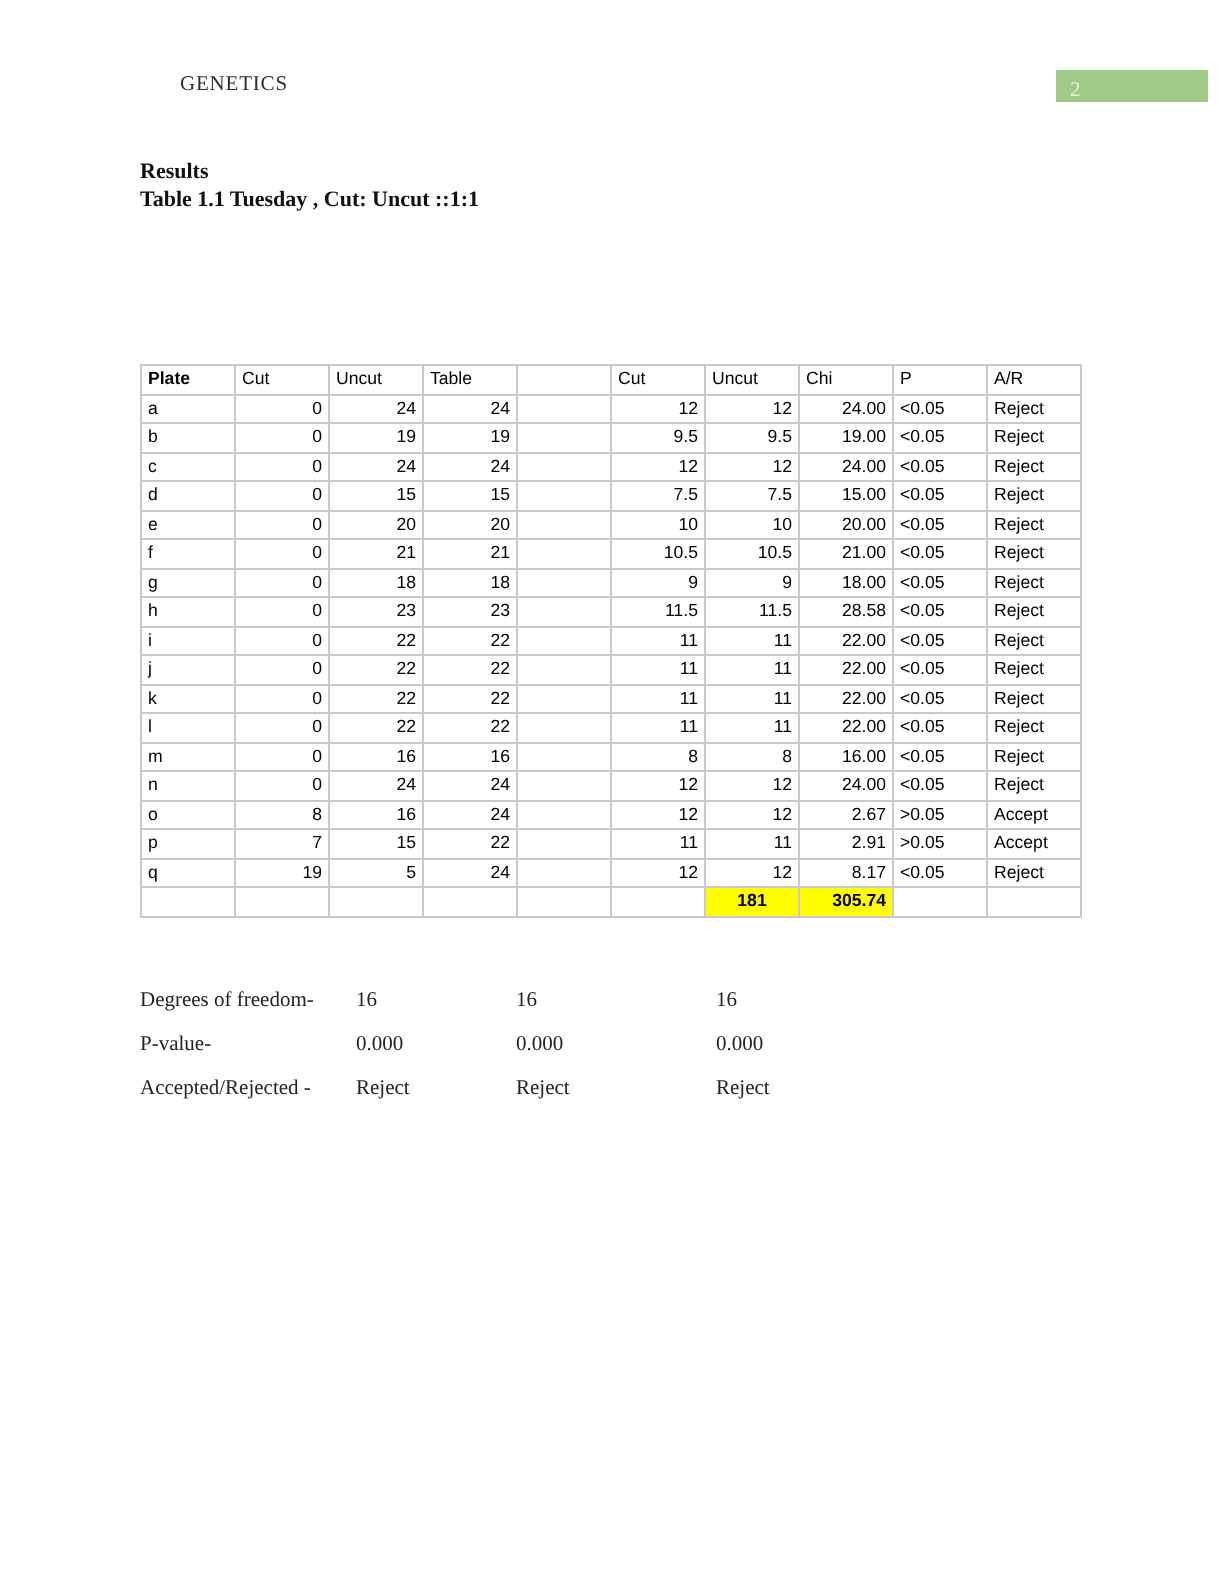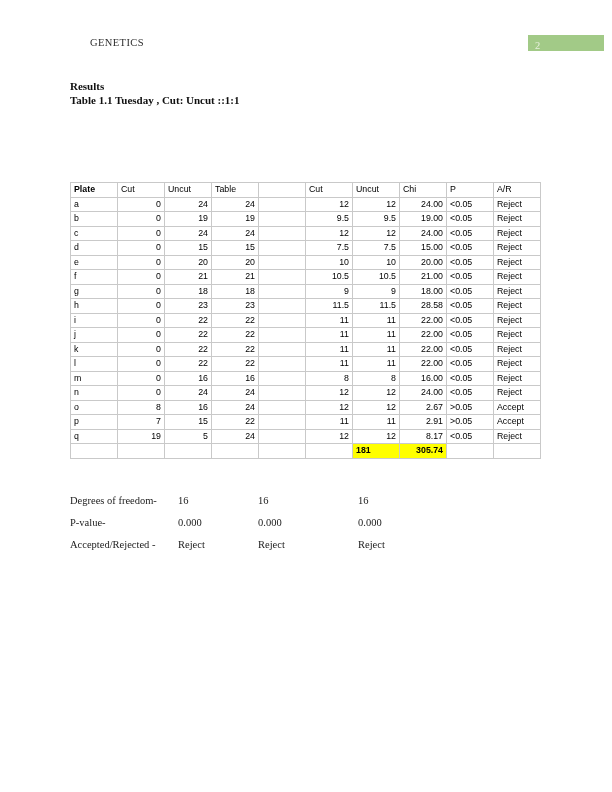--- a/index.html
+++ b/index.html
@@ -47,21 +47,21 @@
     font-size:8.8px; color:#000;
   }
   table.results td {
     border:1px solid #c9c9c9;
     height:13.5px; line-height:13.5px;
     padding:0 3px;
     overflow:hidden; white-space:nowrap;
   }
   table.results td.txt { text-align:left; }
   table.results td.num { text-align:right; }
-  table.results td.ctr { text-align:left; }
+  table.results td.ctr { text-align:center; }
   table.results td.hl  { background:#ffff00; font-weight:bold; }
 
   
   .sum-row { position:absolute; left:0; width:612px; height:14px; font-size:10.5px; color:#222; }
   .sum-row .lbl  { position:absolute; left:70px;  white-space:nowrap; }
   .sum-row .v0   { position:absolute; left:178px; white-space:nowrap; }
   .sum-row .v1   { position:absolute; left:258px; white-space:nowrap; }
   .sum-row .v2   { position:absolute; left:358px; white-space:nowrap; }
   .sum-1 { top:495px;text-align:right; }
   .sum-2 { top:517px; }

